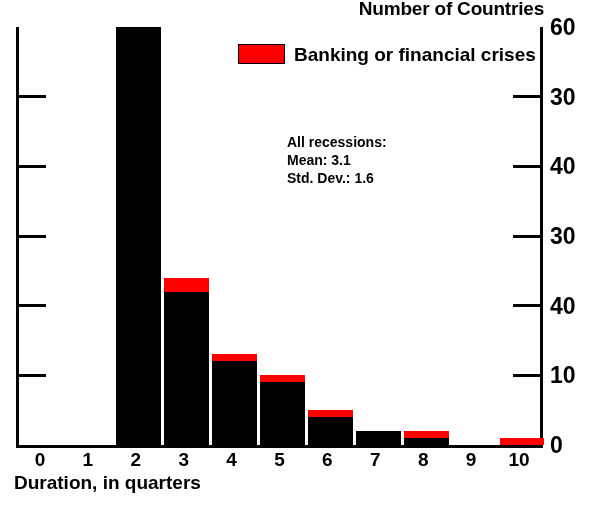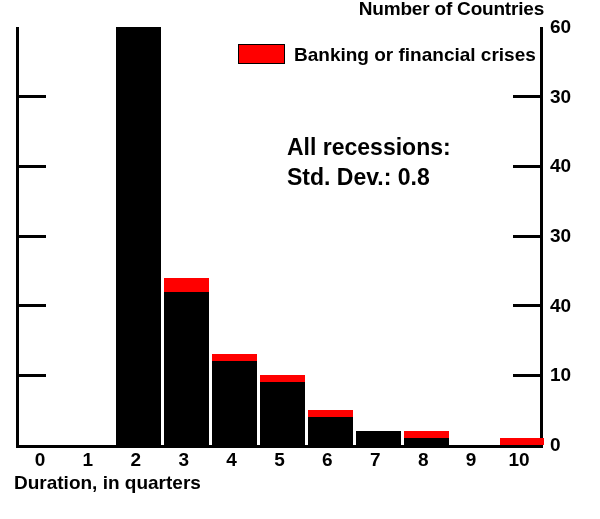--- a/index.html
+++ b/index.html
@@ -44,21 +44,21 @@
   }
 
   
   .tick{position:absolute;height:3px;background:#000;}
   .tick-l{left:16px;width:30px;}
   .tick-r{left:513px;width:30px;}
 
   
   .ylab{
     position:absolute; left:550px;
-    font-size:19px;font-weight:bold;color:#000;
+    font-size:23px;font-weight:bold;color:#000;
     transform:translateY(-50%); white-space:nowrap;
   }
 
   
   .xlab{
     position:absolute; top:449px;
     font-size:19px;font-weight:bold;color:#000;
     transform:translateX(-50%); white-space:nowrap;
   }
 
@@ -80,21 +80,21 @@
   }
   .swatch-red{background:#ff0000;}
   .swatch-black{background:#000000;}
   .legend-text{
     font-size:19px;font-weight:bold;color:#000;white-space:nowrap;line-height:1;
   }
 
   
   .annot{
     position:absolute; left:287px; top:133px;
-    font-size:23px;font-weight:bold;color:#000;line-height:1.30;
+    font-size:14px;font-weight:bold;color:#000;line-height:1.30;
     white-space:nowrap;
   }
   .annot div{white-space:nowrap;}
 </style>
 </head>
 <body>
 
 <div id="stage">
 
   <div class="title-right">Number of Countries</div>
@@ -169,17 +169,18 @@
 
   <div class="legend">
     <div class="legend-row">
       <span class="swatch swatch-red"></span>
       <span class="legend-text">Banking or financial crises</span>
     </div>
   </div>
 
   <div class="annot">
     <div>All recessions:</div>
-    <div>Std. Dev.: 0.8</div>
+    <div>Mean: 3.1</div>
+    <div>Std. Dev.: 1.6</div>
   </div>
 
   <div class="xaxis-title">Duration, in quarters</div>
 </div>
 
 </body></html>

